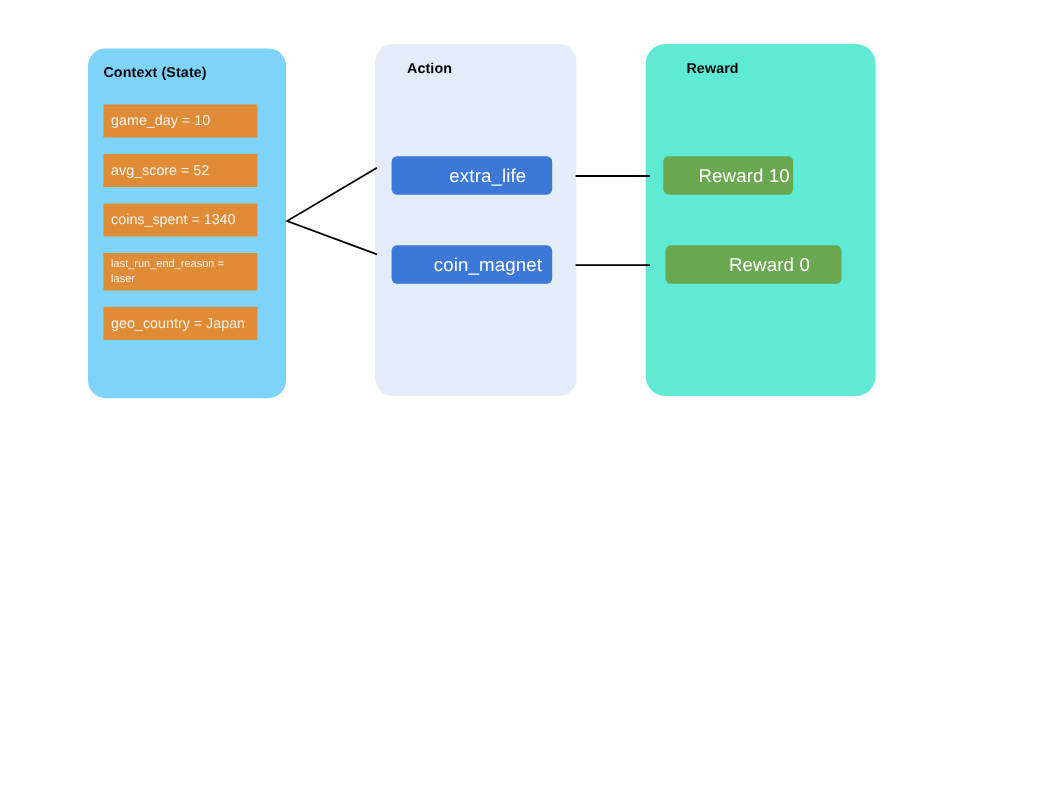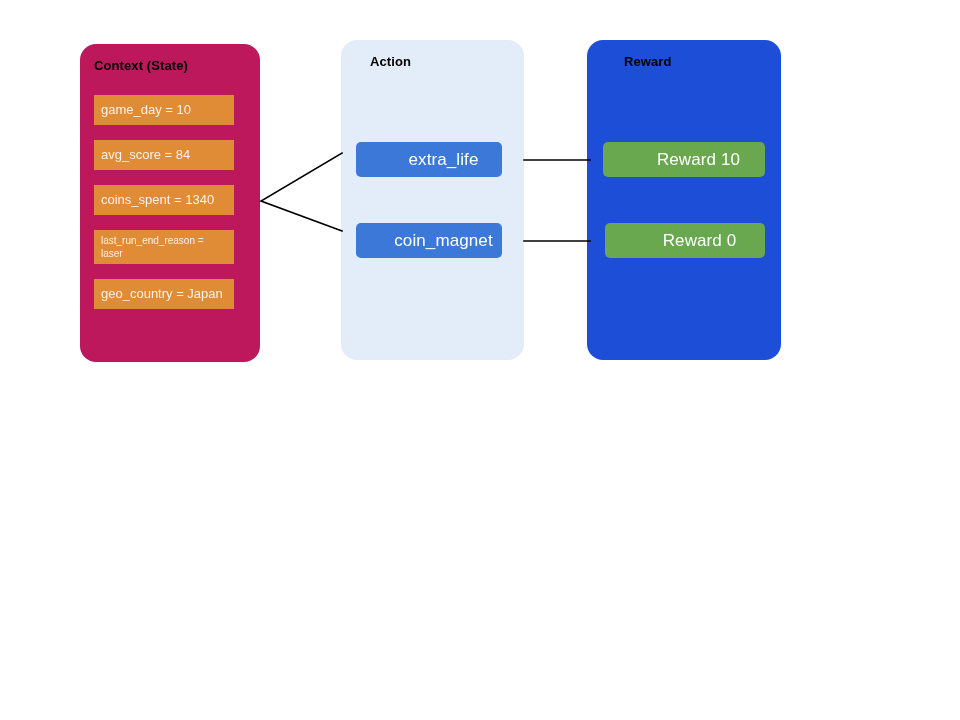--- a/index.html
+++ b/index.html
@@ -25,35 +25,36 @@
   .panel {
     position: absolute;
     border-radius: 16px;
     box-sizing: border-box;
   }
   .panel-context {
     left: 80px;
     top: 44px;
     width: 180px;
     height: 318px;
-    background: #be185d;
+    background: #7dd3fc;
   }
   .panel-action {
     left: 341px;
     top: 40px;
     width: 183px;
     height: 320px;
     background: #E3ECF9;
   }
   .panel-reward {
     left: 587px;
     top: 40px;
-    width: 194px;
+    width: 209px;
     height: 320px;
-    background: #1d4ed8;
+    background: #5eead4;
+    border-radius: 18px;
   }
 
   .panel-title {
     position: absolute;
     left: 14px;
     top: 14px;
     font-size: 13px;
     font-weight: bold;
     color: #000000;
     letter-spacing: 0.1px;
@@ -112,21 +113,21 @@
   }
   .btn-action-1 { top: 142px; }
   .btn-action-2 { top: 223px; }
 
   .btn-reward {
     background: #6AA84F;
     height: 35px;
   }
   .btn-reward-1 {
     left: 603px;
-    width: 162px;
+    width: 118px;
     top: 142px;
   }
   .btn-reward-2 {
     left: 605px;
     width: 160px;
     top: 223px;
   }
 
   
   .connectors {
@@ -141,21 +142,21 @@
 </head>
 <body>
 
 <div class="canvas">
 
   <div class="panel panel-context">
     <div class="panel-title">Context (State)</div>
 
     <div class="chips">
       <div class="chip">game_day = 10</div>
-      <div class="chip">avg_score = 84</div>
+      <div class="chip">avg_score = 52</div>
       <div class="chip">coins_spent = 1340</div>
       <div class="chip small">last_run_end_reason = laser</div>
       <div class="chip">geo_country = Japan</div>
     </div>
   </div>
 
   <div class="panel panel-action">
     <div class="panel-title">Action</div>
   </div>
 

